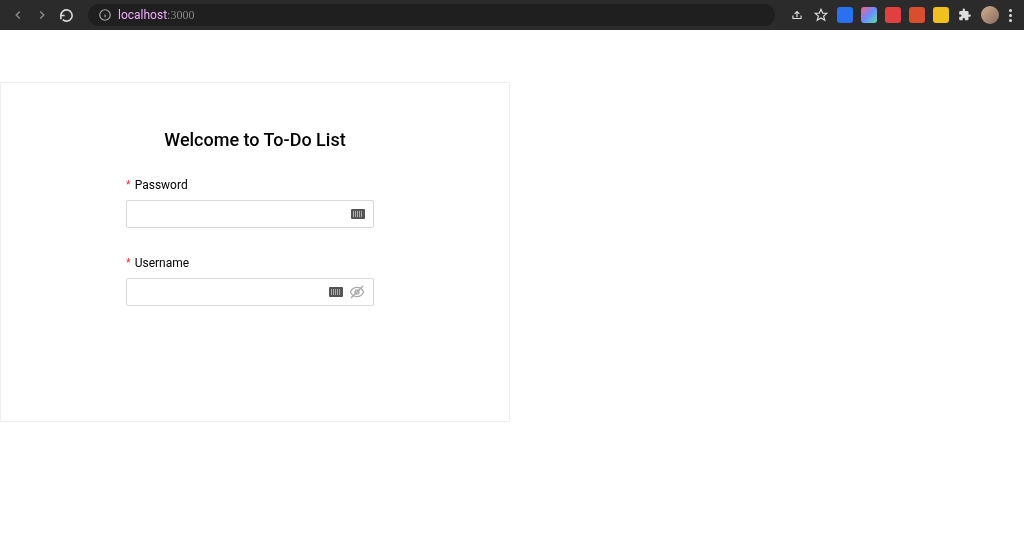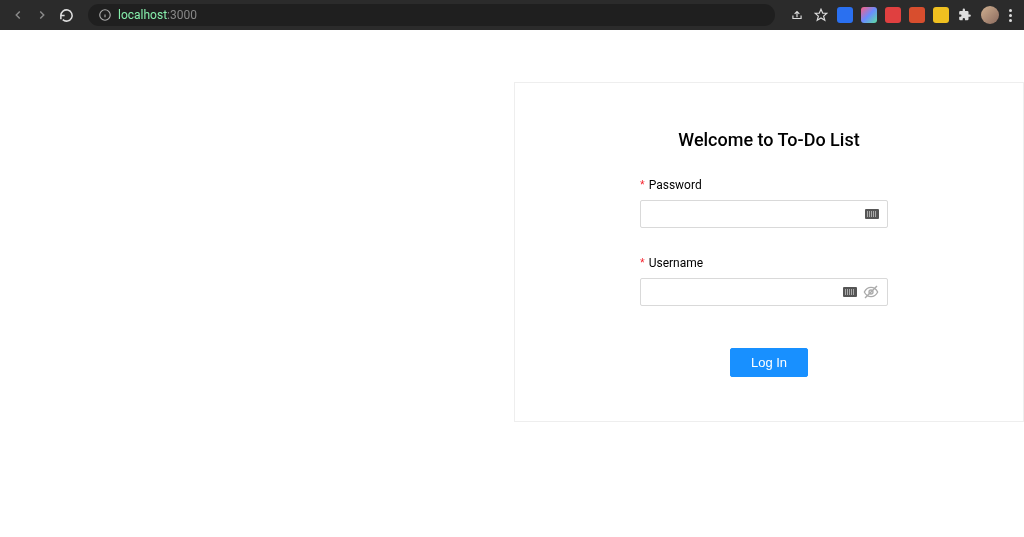--- a/index.html
+++ b/index.html
@@ -62,24 +62,25 @@
       display: flex;
       align-items: center;
       justify-content: center;
       margin-right: 6px;
     }
     .url-text {
       color: #fff;
       font-size: 12px;
     }
     .url-host {
-      color: #86efac;
+      color: #f0abfc;
     }
     .url-port {
       color: #888;
+      font-family: Liberation Serif, serif;
     }
     .chrome-right {
       display: flex;
       align-items: center;
       gap: 8px;
     }
     .chrome-icon {
       width: 16px;
       height: 16px;
       display: flex;
@@ -115,23 +116,22 @@
     .dots span {
       width: 3px;
       height: 3px;
       background: #ddd;
       border-radius: 50%;
     }
     .page {
       height: 435px;
       background: #fff;
       display: flex;
-      justify-content: flex-end;
+      justify-content: flex-start;
       padding-top: 52px;
-      margin-left: 37px;
     }
     .card {
       width: 510px;
       height: 340px;
       border: 1px solid #eee;
       background: #fff;
     }
     .card-title {
       text-align: center;
       font-size: 18px;
@@ -307,19 +307,16 @@
           <div class="eye-icon">
             <svg viewBox="0 0 24 24" width="16" height="16" fill="none" stroke="currentColor" stroke-width="2">
                 <path d="M2 12s3.5-7 10-7 10 7 10 7-3.5 7-10 7S2 12 2 12z"></path>
                 <circle cx="12" cy="12" r="3"></circle>
                 <line x1="3" y1="21" x2="21" y2="3"></line>
               </svg>
           </div>
         </div>
       </div>
 
-      <div class="submit-row">
-        <button class="login-btn">Log In</button>
-      </div>
 
     </div>
   </div>
 </div>
 
 </body></html>

